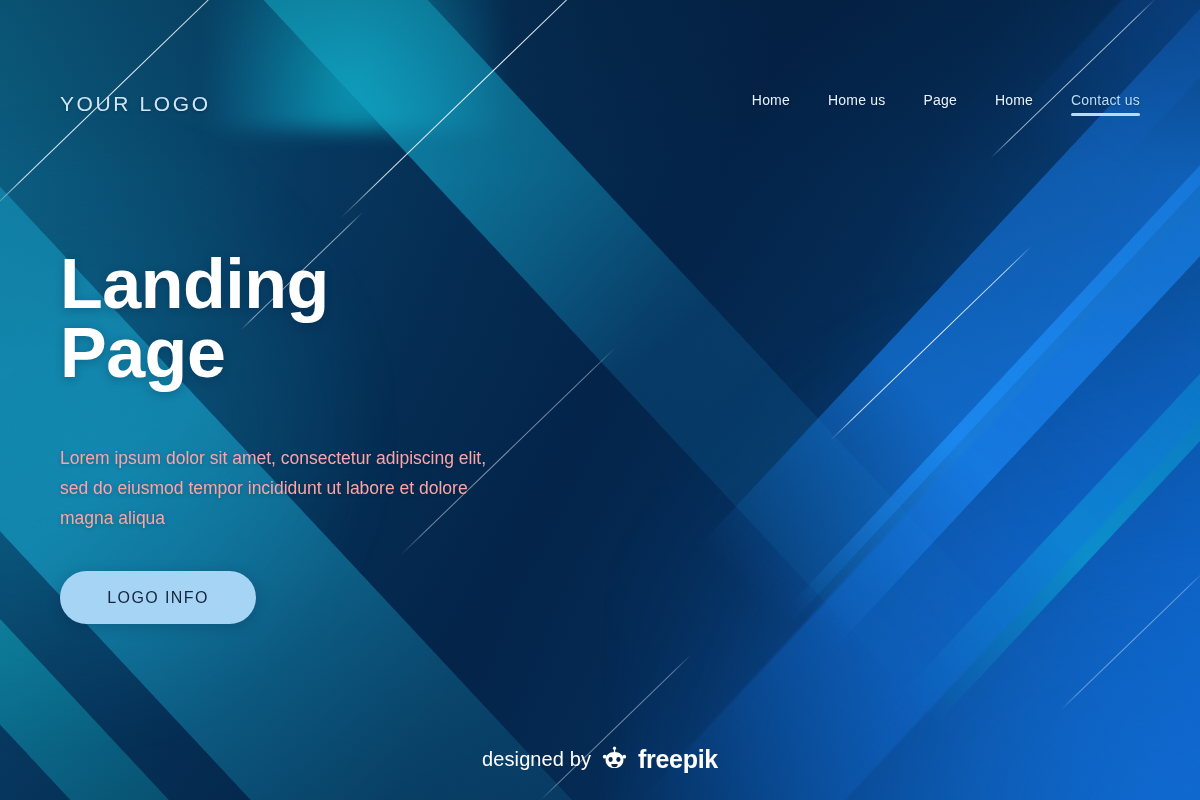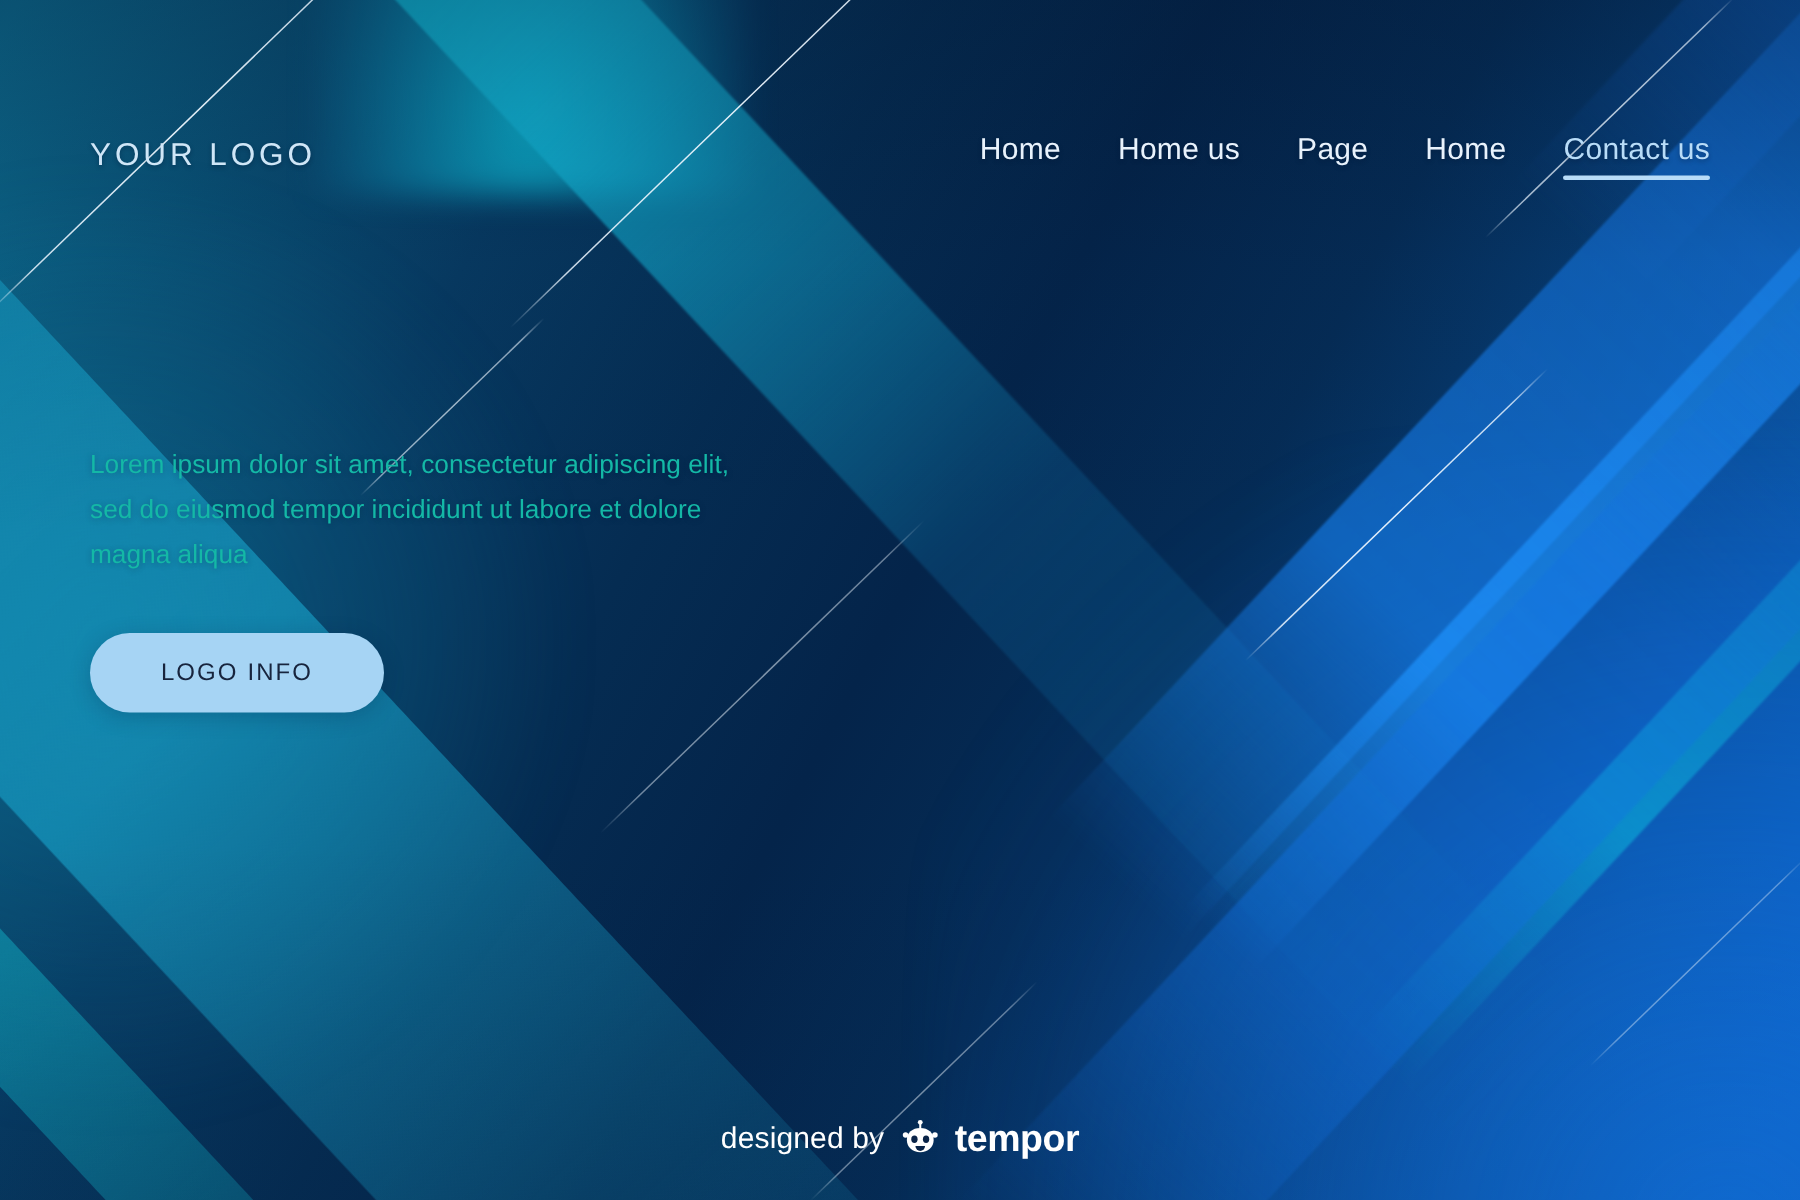--- a/index.html
+++ b/index.html
@@ -295,21 +295,21 @@
   .nav {
     display: flex;
     align-items: center;
     gap: 38px;
     padding-right: 0px;
   }
 
   .nav-item {
     position: relative;
     color: #e8f2fc;
-    font-size: 20px;
+    font-size: 14px;
     font-weight: 400;
     letter-spacing: 0.2px;
     white-space: nowrap;
     cursor: pointer;
     padding-bottom: 8px;
     text-shadow: 0 1px 3px rgba(0,20,50,0.35);
   }
   .nav-item.active { color: #b8dcf8; }
   .nav-item.active::after {
     content: "";
@@ -332,22 +332,22 @@
     color: #ffffff;
     font-size: 70px;
     line-height: 0.98;
     font-weight: 700;
     letter-spacing: -0.5px;
     text-shadow: 0 2px 10px rgba(0,20,50,0.28);
   }
   .hero-title .line { display: block; }
 
   .hero-text {
-    margin-top: 44px;
-    color: #14b8a6;
+    margin-top: 56px;
+    color: #fca5a5;
     font-size: 17.5px;
     line-height: 1.72;
     font-weight: 400;
     max-width: 430px;
     text-shadow: 0 1px 4px rgba(0,20,50,0.28);
   }
 
   .cta {
     margin-top: 38px;
     display: inline-flex;
@@ -439,20 +439,24 @@
       <nav class="nav">
         <a class="nav-item">Home</a>
         <a class="nav-item">Home us</a>
         <a class="nav-item">Page</a>
         <a class="nav-item">Home</a>
         <a class="nav-item active">Contact us</a>
       </nav>
     </header>
 
     <section class="hero">
+      <h1 class="hero-title">
+        <span class="line">Landing</span>
+        <span class="line">Page</span>
+      </h1>
 
       <p class="hero-text">Lorem ipsum dolor sit amet, consectetur adipiscing elit, sed do eiusmod tempor incididunt ut labore et dolore magna aliqua</p>
 
       <button class="cta">LOGO INFO</button>
     </section>
 
     <div class="credit">
       <span class="credit-text">designed by</span>
 
       <span class="credit-mark">
@@ -468,17 +472,17 @@
 
           <path d="M16 7.2c-6.3 0-10.6 3.8-10.6 9.4 0 5.7 4.6 9.6 10.6 9.6s10.6-3.9 10.6-9.6C26.6 11 22.3 7.2 16 7.2z" fill="#ffffff"></path>
 
           <ellipse cx="11.4" cy="16.0" rx="2.5" ry="2.9" fill="#0a2448"></ellipse>
           <ellipse cx="20.6" cy="16.0" rx="2.5" ry="2.9" fill="#0a2448"></ellipse>
 
           <path d="M12.2 21.4 h7.6 a3.8 3.8 0 0 1 -7.6 0 z" fill="#0a2448"></path>
         </svg>
       </span>
 
-      <span class="credit-brand">tempor</span>
+      <span class="credit-brand">freepik</span>
     </div>
 
   </div>
 </div>
 
 </body></html>

